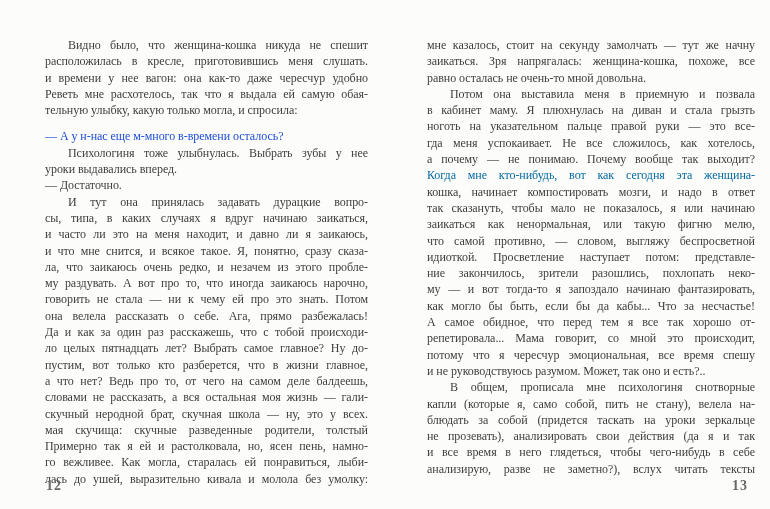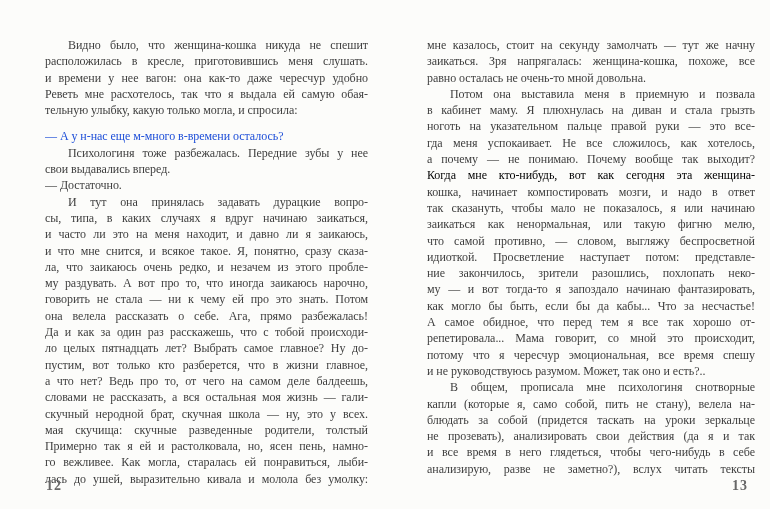--- a/index.html
+++ b/index.html
@@ -56,22 +56,22 @@
 
 <div class="spread">
 
   <div class="text-block left">
       <div class="line just indent" style="color: rgb(62, 62, 62);">Видно было, что женщина-кошка никуда не спешит</div>
       <div class="line just" style="color: rgb(62, 62, 62);">расположилась в кресле, приготовившись меня слушать.</div>
       <div class="line just" style="color: rgb(62, 62, 62);">и времени у нее вагон: она как-то даже чересчур удобно</div>
       <div class="line just" style="color: rgb(62, 62, 62);">Реветь мне расхотелось, так что я выдала ей самую обая-</div>
       <div class="line" style="color: rgb(62, 62, 62);">тельную улыбку, какую только могла, и спросила:</div>
       <div class="line" style="color: #1d4ed8; margin-top: 10px;">— А у н-нас еще м-много в-времени осталось?</div>
-      <div class="line just indent" style="color: rgb(62, 62, 62);">Психологиня тоже разбежалась. Передние зубы у нее</div>
-      <div class="line" style="color: rgb(62, 62, 62);">свои выдавались вперед.</div>
+      <div class="line just indent" style="color: rgb(62, 62, 62);">Психологиня тоже улыбнулась. Выбрать зубы у нее</div>
+      <div class="line" style="color: rgb(62, 62, 62);">уроки выдавались вперед.</div>
       <div class="line" style="color: rgb(62, 62, 62);">— Достаточно.</div>
       <div class="line just indent" style="color: rgb(62, 62, 62);">И тут она принялась задавать дурацкие вопро-</div>
       <div class="line just" style="color: rgb(62, 62, 62);">сы, типа, в каких случаях я вдруг начинаю заикаться,</div>
       <div class="line just" style="color: rgb(62, 62, 62);">и часто ли это на меня находит, и давно ли я заикаюсь,</div>
       <div class="line just" style="color: rgb(62, 62, 62);">и что мне снится, и всякое такое. Я, понятно, сразу сказа-</div>
       <div class="line just" style="color: rgb(62, 62, 62);">ла, что заикаюсь очень редко, и незачем из этого пробле-</div>
       <div class="line just" style="color: rgb(62, 62, 62);">му раздувать. А вот про то, что иногда заикаюсь нарочно,</div>
       <div class="line just" style="color: rgb(62, 62, 62);">говорить не стала — ни к чему ей про это знать. Потом</div>
       <div class="line just" style="color: rgb(62, 62, 62);">она велела рассказать о себе. Ага, прямо разбежалась!</div>
       <div class="line just" style="color: rgb(62, 62, 62);">Да и как за один раз расскажешь, что с тобой происходи-</div>
@@ -88,21 +88,21 @@
 
   <div class="text-block right">
       <div class="line just" style="color: rgb(62, 62, 62);">мне казалось, стоит на секунду замолчать — тут же начну</div>
       <div class="line just" style="color: rgb(62, 62, 62);">заикаться. Зря напрягалась: женщина-кошка, похоже, все</div>
       <div class="line" style="color: rgb(62, 62, 62);">равно осталась не очень-то мной довольна.</div>
       <div class="line just indent" style="color: rgb(62, 62, 62);">Потом она выставила меня в приемную и позвала</div>
       <div class="line just" style="color: rgb(62, 62, 62);">в кабинет маму. Я плюхнулась на диван и стала грызть</div>
       <div class="line just" style="color: rgb(62, 62, 62);">ноготь на указательном пальце правой руки — это все-</div>
       <div class="line just" style="color: rgb(62, 62, 62);">гда меня успокаивает. Не все сложилось, как хотелось,</div>
       <div class="line just" style="color: rgb(62, 62, 62);">а почему — не понимаю. Почему вообще так выходит?</div>
-      <div class="line just" style="color: #000000;">Когда мне кто-нибудь, вот как сегодня эта женщина-</div>
+      <div class="line just" style="color: #0369a1;">Когда мне кто-нибудь, вот как сегодня эта женщина-</div>
       <div class="line just" style="color: rgb(62, 62, 62);">кошка, начинает компостировать мозги, и надо в ответ</div>
       <div class="line just" style="color: rgb(62, 62, 62);">так сказануть, чтобы мало не показалось, я или начинаю</div>
       <div class="line just" style="color: rgb(62, 62, 62);">заикаться как ненормальная, или такую фигню мелю,</div>
       <div class="line just" style="color: rgb(62, 62, 62);">что самой противно, — словом, выгляжу беспросветной</div>
       <div class="line just" style="color: rgb(62, 62, 62);">идиоткой. Просветление наступает потом: представле-</div>
       <div class="line just" style="color: rgb(62, 62, 62);">ние закончилось, зрители разошлись, похлопать неко-</div>
       <div class="line just" style="color: rgb(62, 62, 62);">му — и вот тогда-то я запоздало начинаю фантазировать,</div>
       <div class="line just" style="color: rgb(62, 62, 62);">как могло бы быть, если бы да кабы... Что за несчастье!</div>
       <div class="line just" style="color: rgb(62, 62, 62);">А самое обидное, что перед тем я все так хорошо от-</div>
       <div class="line just" style="color: rgb(62, 62, 62);">репетировала... Мама говорит, со мной это происходит,</div>

